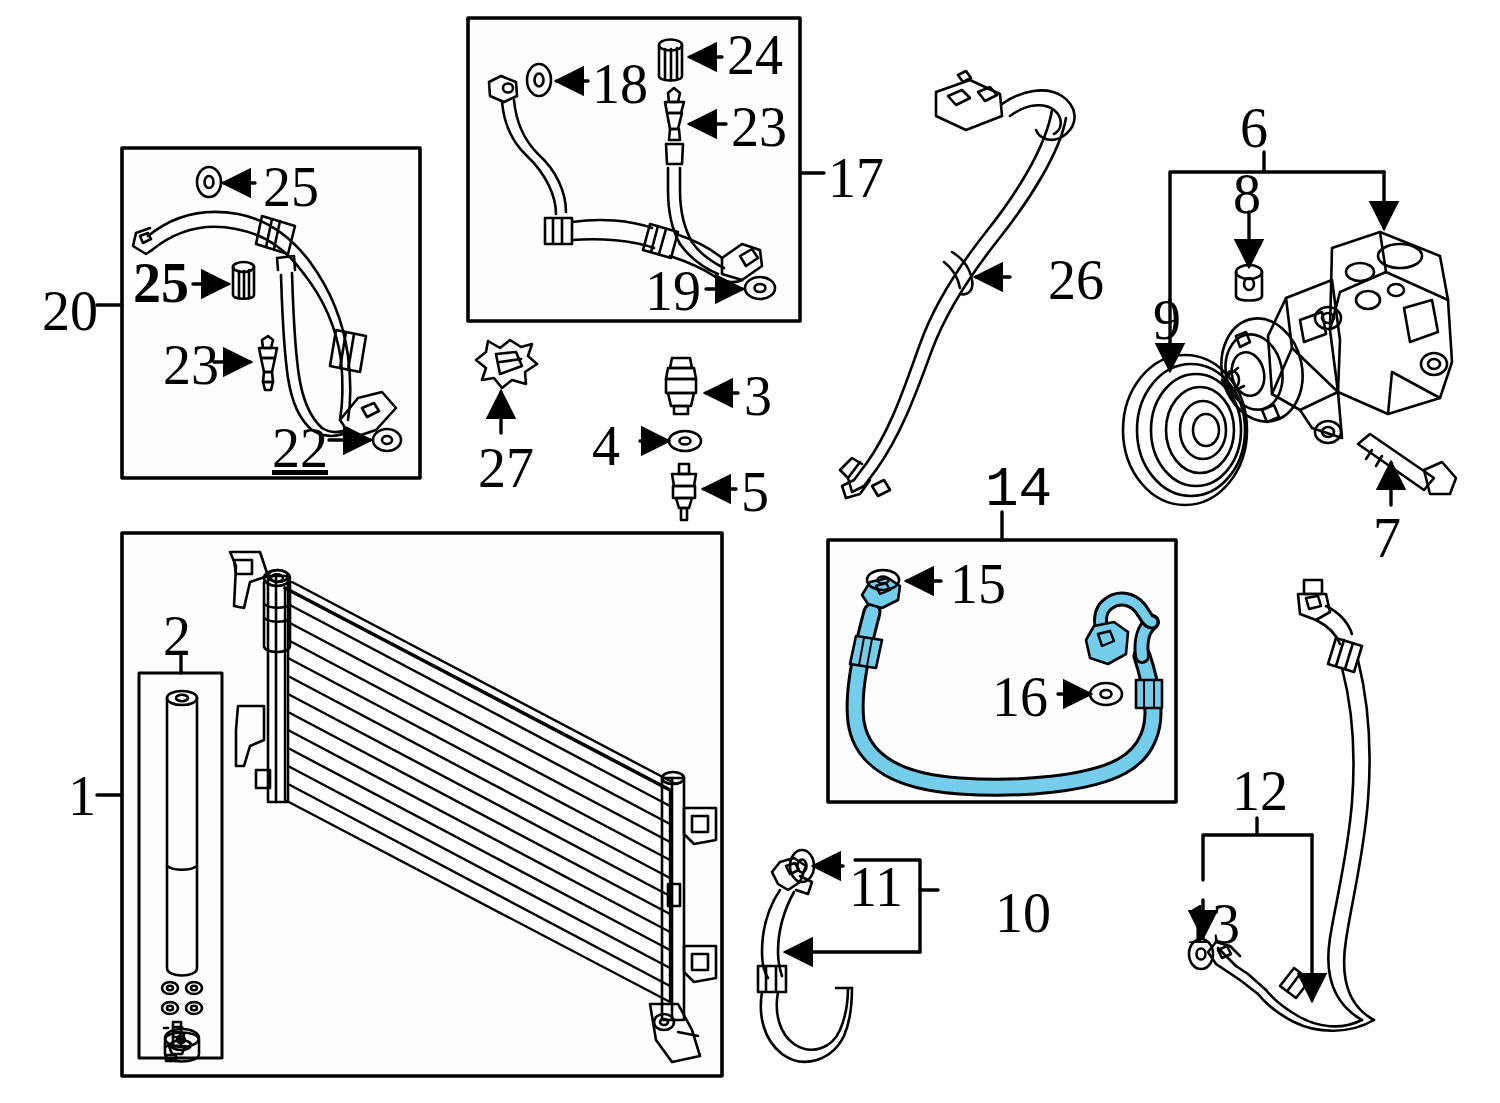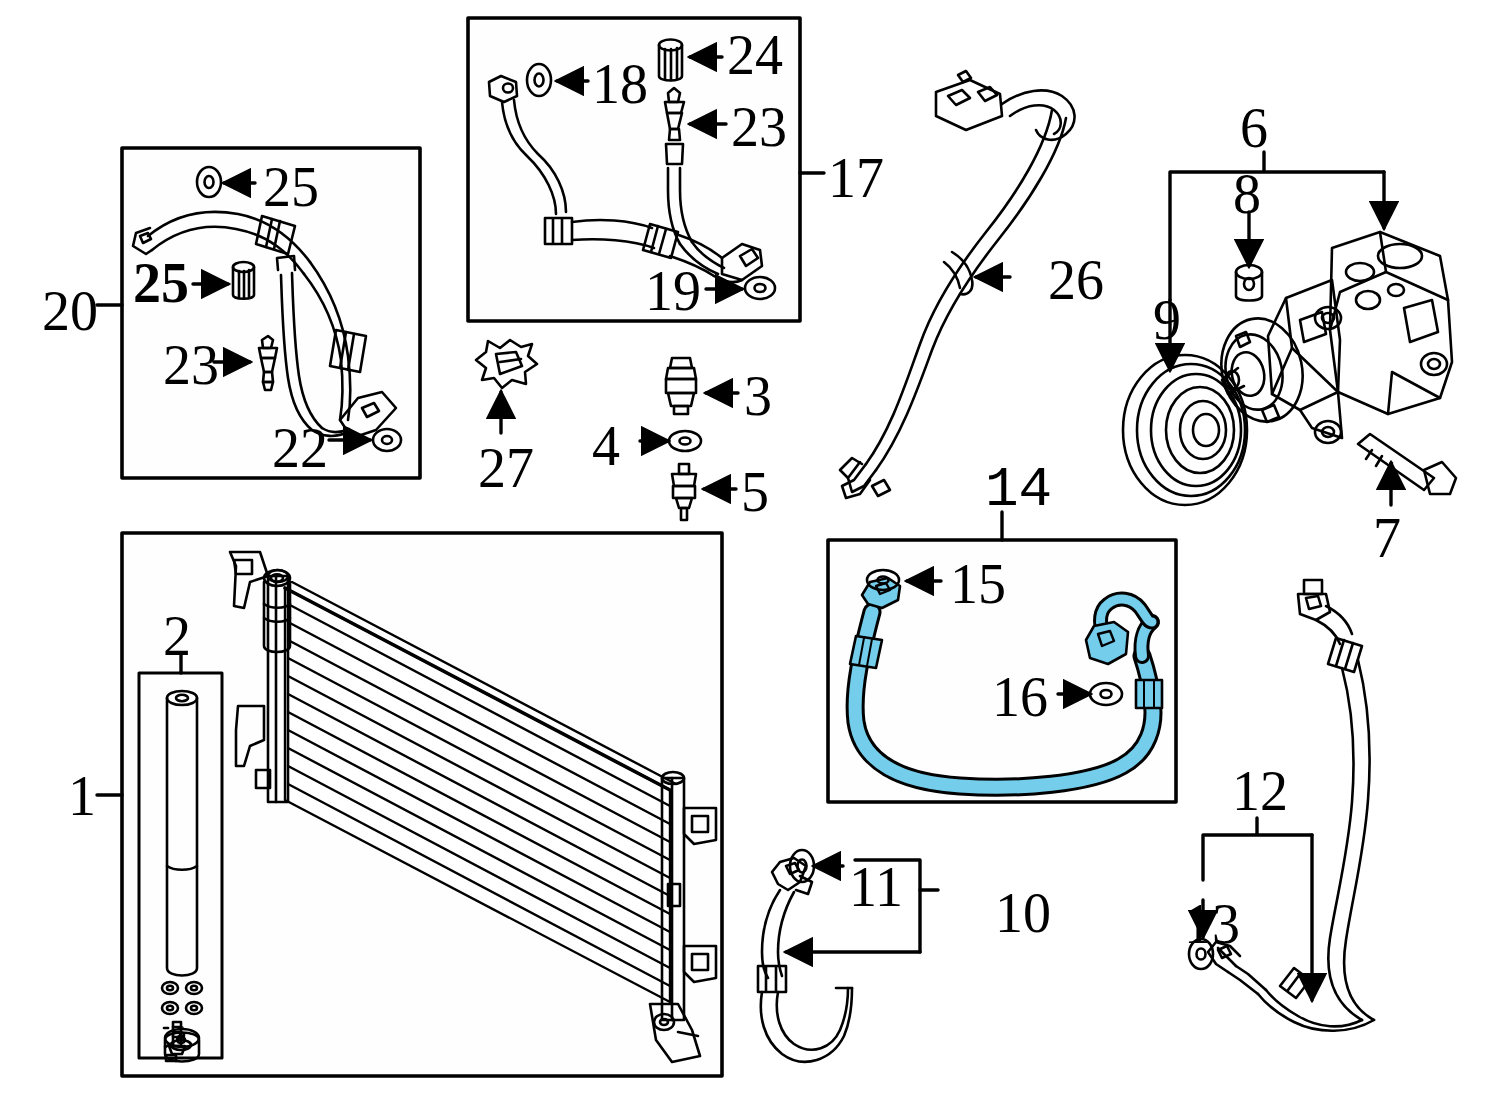--- a/index.html
+++ b/index.html
@@ -531,21 +531,21 @@
 <div class="callout" style="left:1232px;top:763px;">12</div>
 <div class="callout" style="left:1184px;top:856px;margin-top:40px;">13</div>
 <div class="callout" style="left:985px;top:462px;font-family:Liberation Mono, monospace;">14</div>
 <div class="callout" style="left:950px;top:556px;">15</div>
 <div class="callout" style="left:992px;top:669px;">16</div>
 <div class="callout" style="left:828px;top:150px;">17</div>
 <div class="callout" style="left:592px;top:56px;">18</div>
 <div class="callout" style="left:645px;top:263px;">19</div>
 <div class="callout" style="left:42px;top:283px;">20</div>
 <div class="callout" style="left:263px;top:159px;">25</div>
-<div class="callout" style="left:272px;top:420px;">22</div>
+<div class="callout" style="left:272px;top:420px;text-decoration:underline;">22</div>
 <div class="callout" style="left:163px;top:337px;">23</div>
 <div class="callout" style="left:133px;top:255px;font-weight:bold;">25</div>
 <div class="callout" style="left:727px;top:27px;">24</div>
 <div class="callout" style="left:731px;top:99px;">23</div>
 <div class="callout" style="left:1020px;top:252px;margin-left:28px;">26</div>
 <div class="callout" style="left:478px;top:440px;">27</div>
 
 </div>
 
 </body></html>

